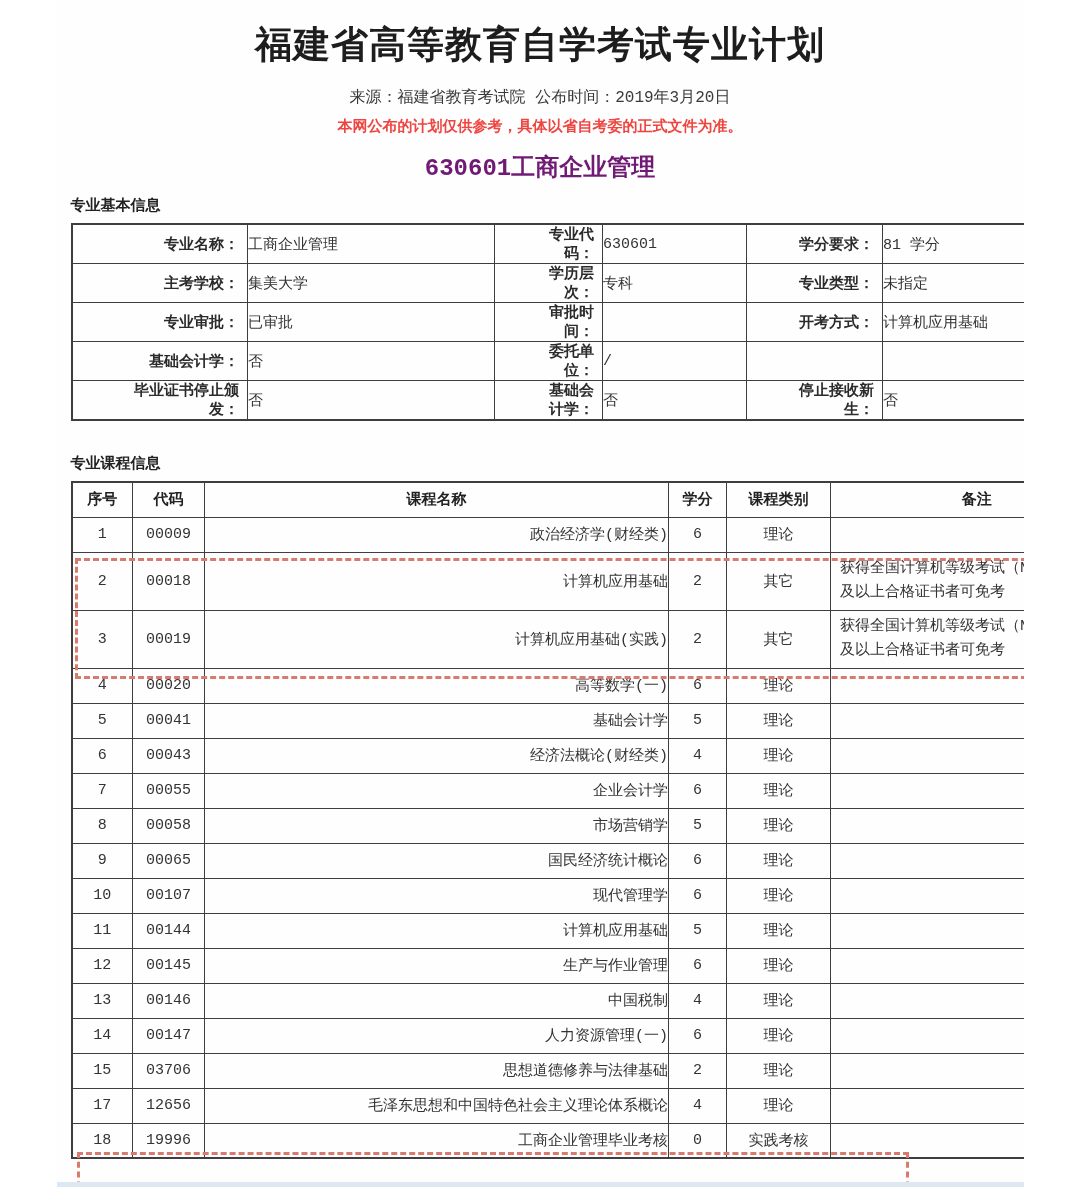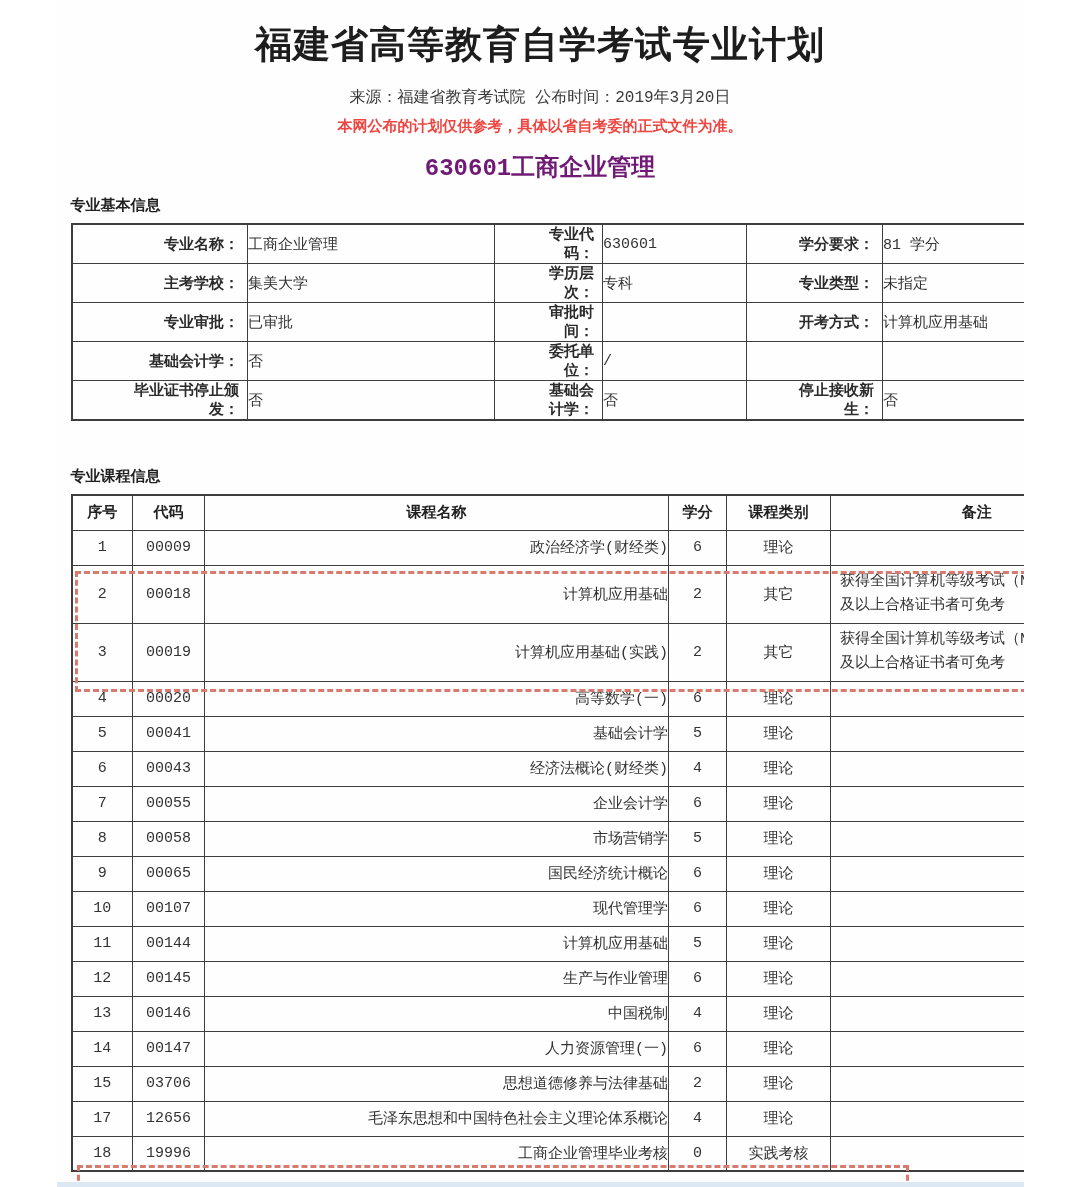--- a/index.html
+++ b/index.html
@@ -7,21 +7,21 @@
   .page {
     position:relative; width:967px; height:1187px; margin:0 auto;
     background:#fefefe; overflow:hidden; color:#2e2e2e;
     font-family:Liberation Mono, monospace;
   }
   .title { padding-top:20px; text-align:center; font-size:37px; font-weight:bold; color:#1d1d1d; letter-spacing:1px; }
   .source { margin-top:17px; text-align:center; font-size:16px; color:#3a3a3a; }
   .notice { margin-top:9px; text-align:center; font-size:15px; font-weight:bold; color:#ee4540; }
   .subtitle { margin-top:15px; text-align:center; font-size:24px; font-weight:bold; color:#701a75; }
   .section-title { margin:13px 0 8px 14px; font-size:15px; font-weight:bold; color:#222; }
-  .section-title.second { margin-top:46px; }
+  .section-title.second { margin-top:33px; }
 
   table { border-collapse:collapse; table-layout:fixed; width:1052px; margin:0 14px; }
   table, td, th { border:1px solid #3e3e3e; }
   table { border-width:2px; }
   td, th { vertical-align:middle; font-size:15px; color:#333; overflow:hidden; }
 
   
   .basic-table tr { height:39px; }
   .b-label { text-align:right; padding-right:8px; font-weight:bold; color:#2b2b2b;padding-left:40px; }
   .b-value { text-align:left; padding-left:0; }

